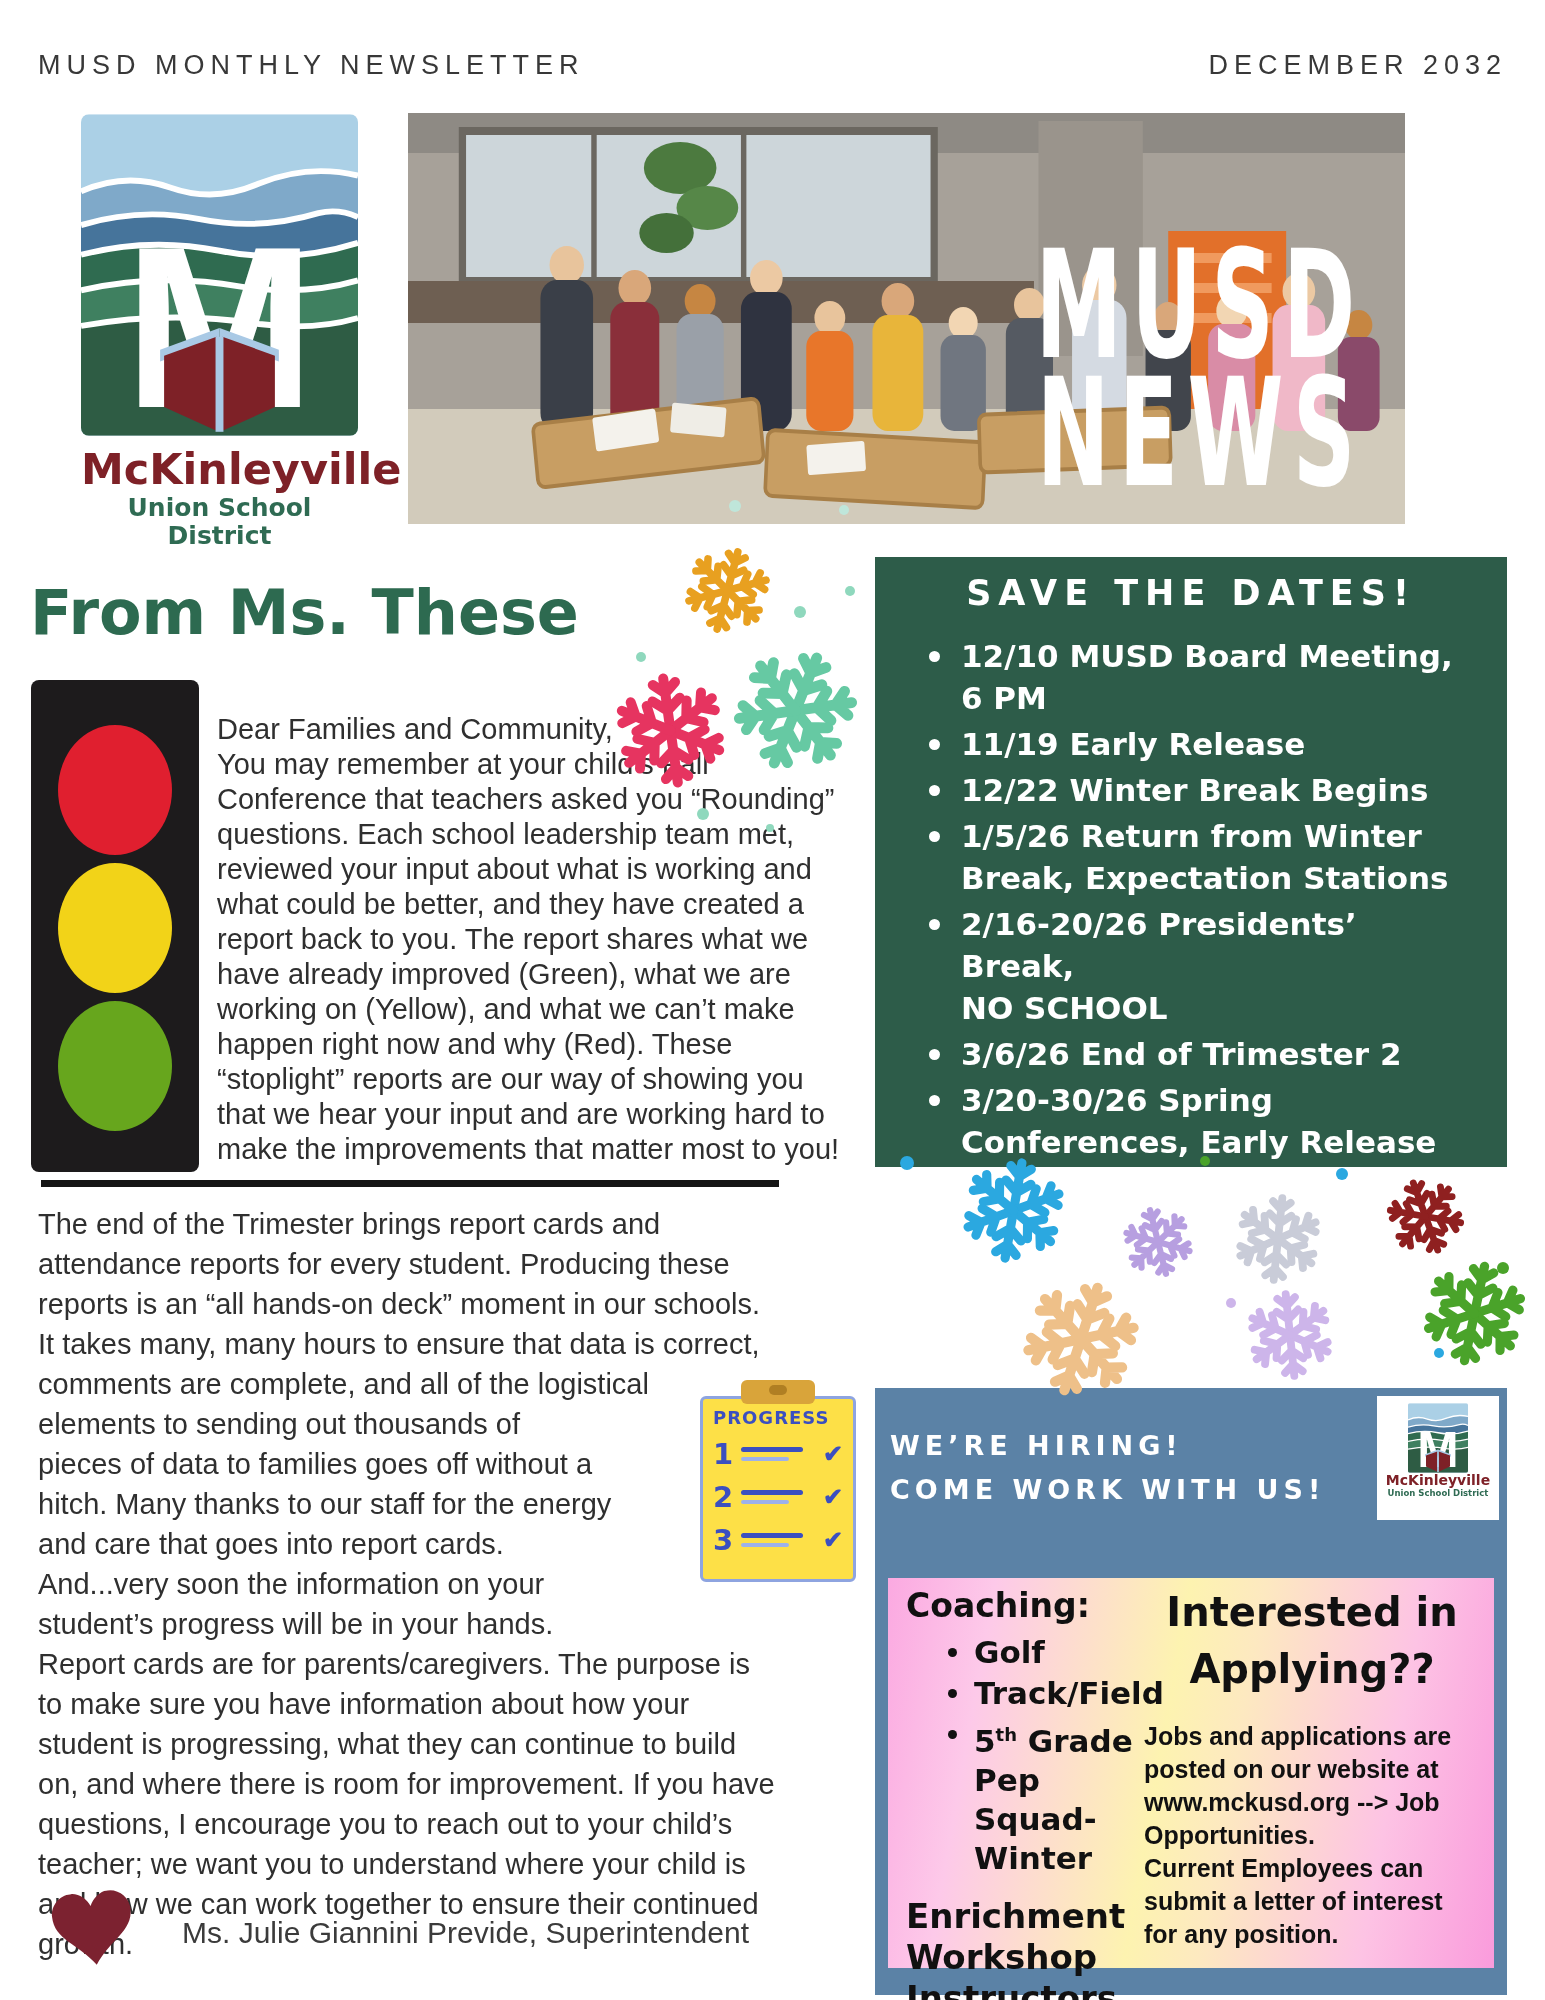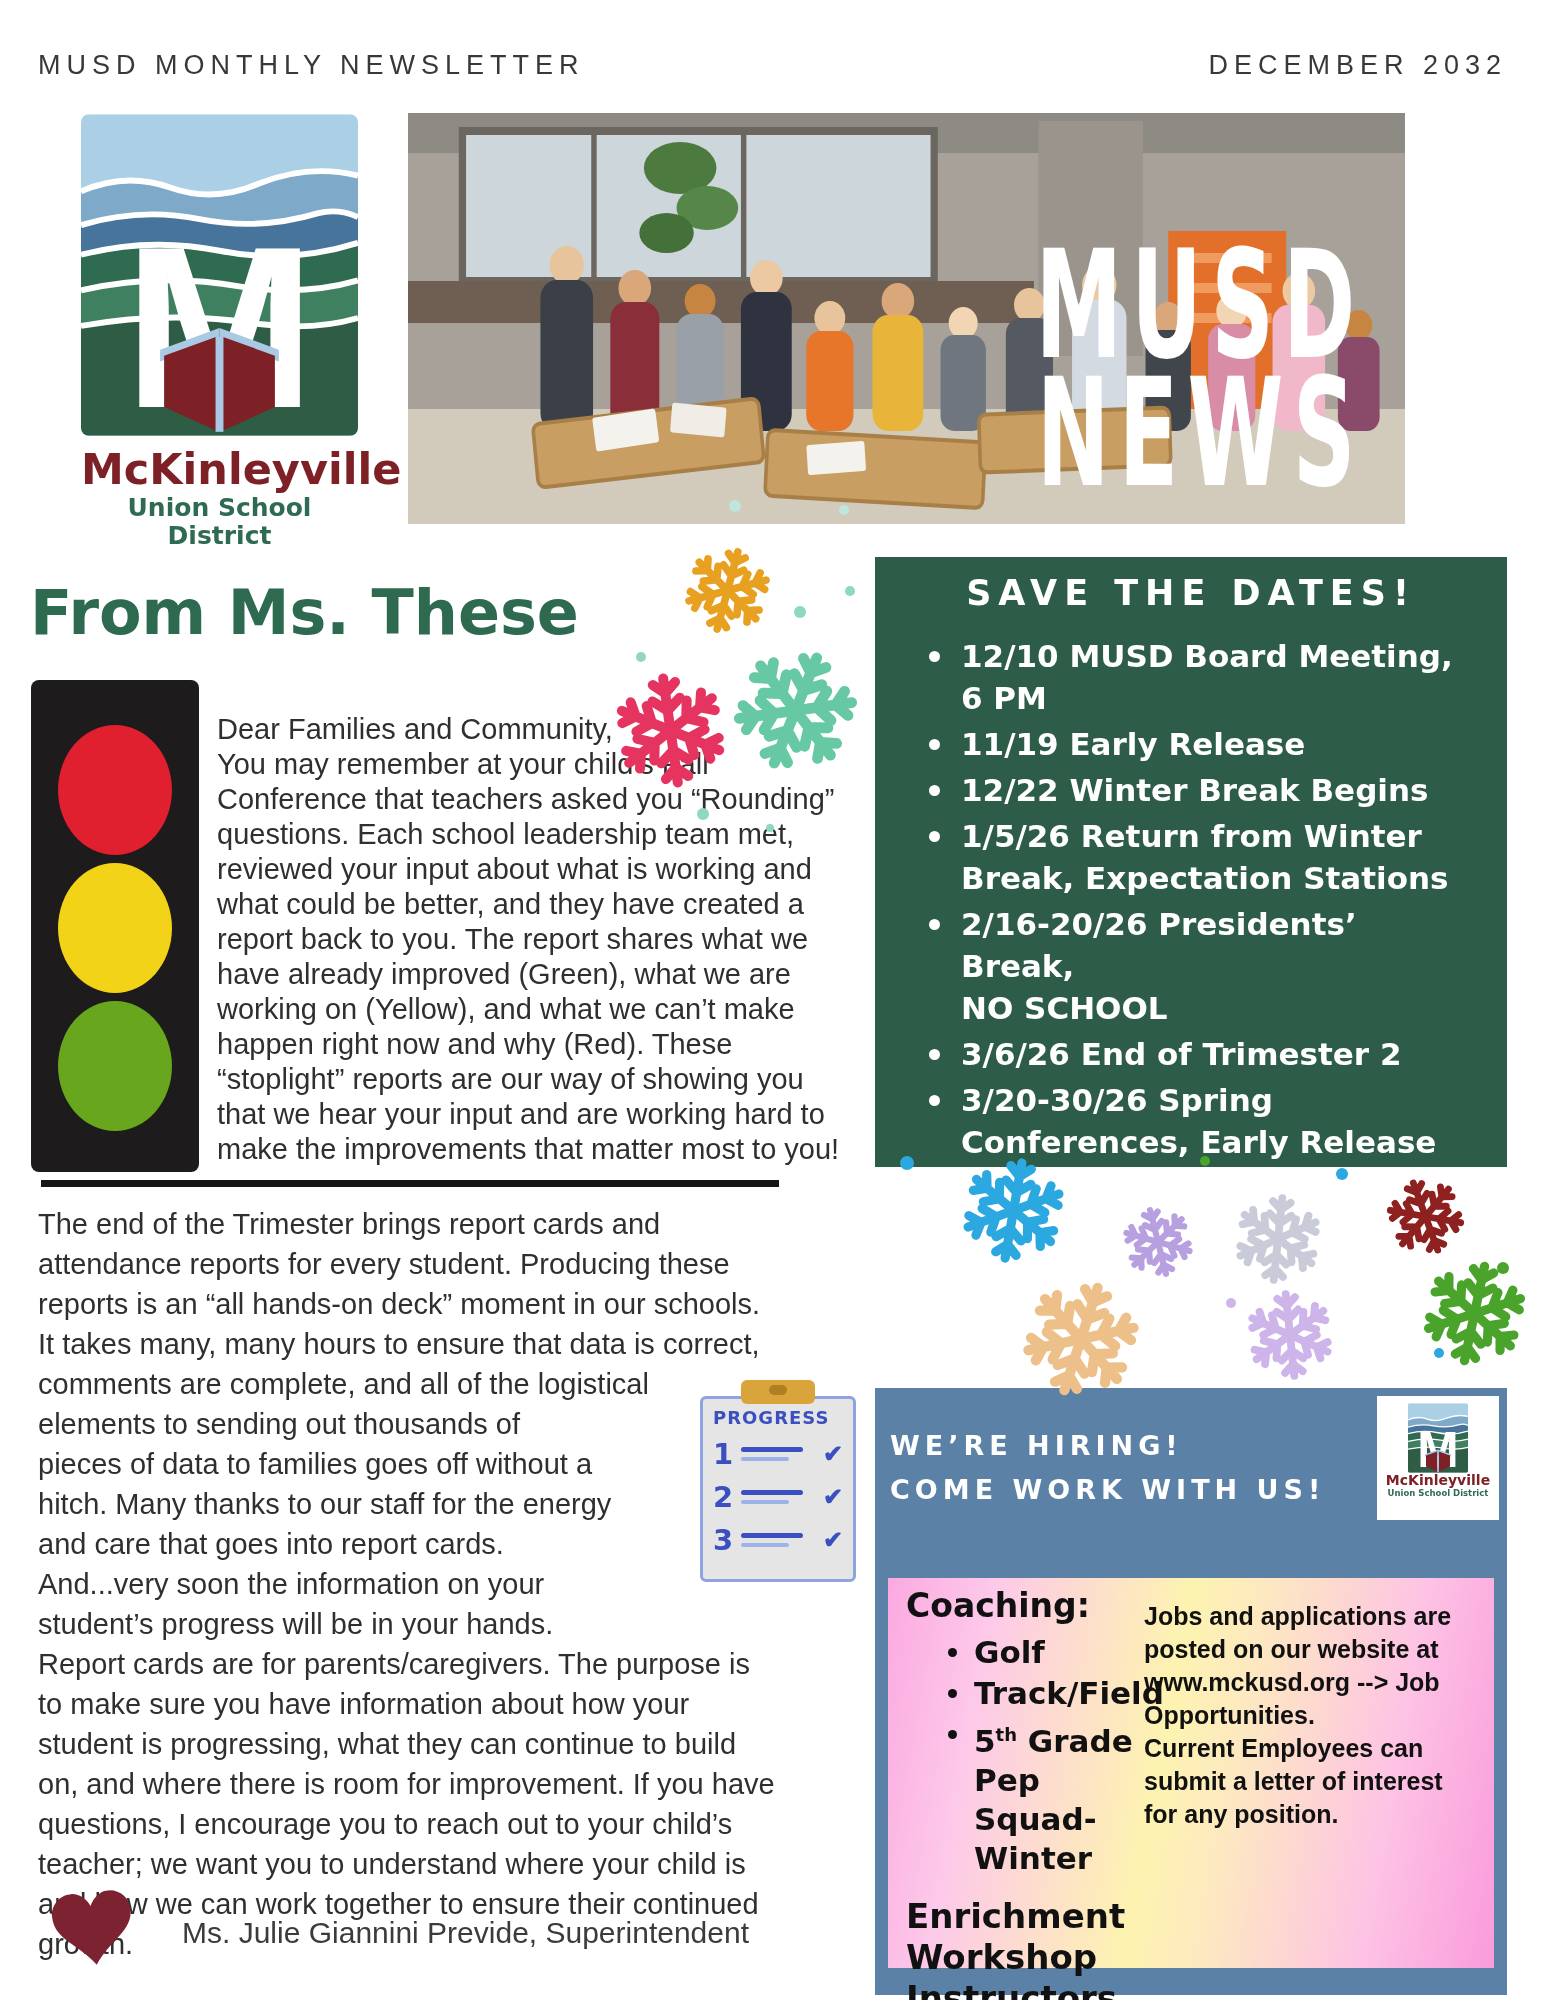--- a/index.html
+++ b/index.html
@@ -80,21 +80,21 @@
   .coach-list sup{font-size:18px;}
   .more-roles{margin-top:18px;font-family:"DejaVu Sans",sans-serif;font-weight:bold;font-size:34px;line-height:41px;}
   .apply-col{position:absolute;left:242px;top:0;width:364px;color:#111111;}
   .apply-head{margin-top:6px;text-align:center;font-family:"DejaVu Sans",sans-serif;font-weight:bold;font-size:40px;line-height:57px;}
   .apply-body{margin:22px 0 0 14px;font-weight:bold;font-size:25px;line-height:33px;}
 
   
   .clipboard{position:absolute;left:700px;top:1384px;width:156px;height:200px;z-index:4;}
   .clip-top{position:absolute;left:50%;top:-4px;transform:translateX(-50%);width:74px;height:24px;background:#d9a43a;border-radius:6px;z-index:2;}
   .clip-top::after{content:"";position:absolute;left:50%;top:5px;transform:translateX(-50%);width:18px;height:10px;border-radius:5px;background:#b07f23;}
-  .sheet{position:absolute;left:0;top:12px;width:156px;height:186px;background:#e5e5e5;border:3px solid #8ea4e0;border-radius:6px;box-sizing:border-box;padding:8px 10px 0 10px;}
+  .sheet{position:absolute;left:0;top:12px;width:156px;height:186px;background:#fde047;border:3px solid #8ea4e0;border-radius:6px;box-sizing:border-box;padding:8px 10px 0 10px;}
   .progress-label{color:#3b4fc0;font-family:"DejaVu Sans",sans-serif;font-weight:bold;font-size:18px;letter-spacing:1px;}
   .p-row{display:flex;align-items:center;margin-top:9px;}
   .p-num{color:#3b4fc0;font-family:"DejaVu Sans",sans-serif;font-weight:bold;font-size:29px;width:22px;}
   .p-lines{flex:1;margin:0 6px;}
   .p-line1{height:5px;background:#3b4fc0;border-radius:3px;width:62px;}
   .p-line2{height:4px;background:#9db1ea;border-radius:3px;width:48px;margin-top:5px;}
   .p-check{color:#3b4fc0;font-size:24px;font-weight:bold;}
 </style>
 </head>
 <body>
@@ -390,20 +390,22 @@
       <li>Track/Field</li>
       <li><span>5</span><sup>th</sup><span class="pre"> Grade Pep
 Squad- Winter</span></li>
     </ul>
     <div class="more-roles pre">Enrichment
 Workshop
 Instructors
 And More!</div>
   </div>
   <div class="apply-col">
+    <div class="apply-head pre">Interested in
+Applying??</div>
     <div class="apply-body pre">Jobs and applications are
 posted on our website at
 www.mckusd.org --&gt; Job
 Opportunities.
 Current Employees can
 submit a letter of interest
 for any position.</div>
   </div>
 </div>
 

